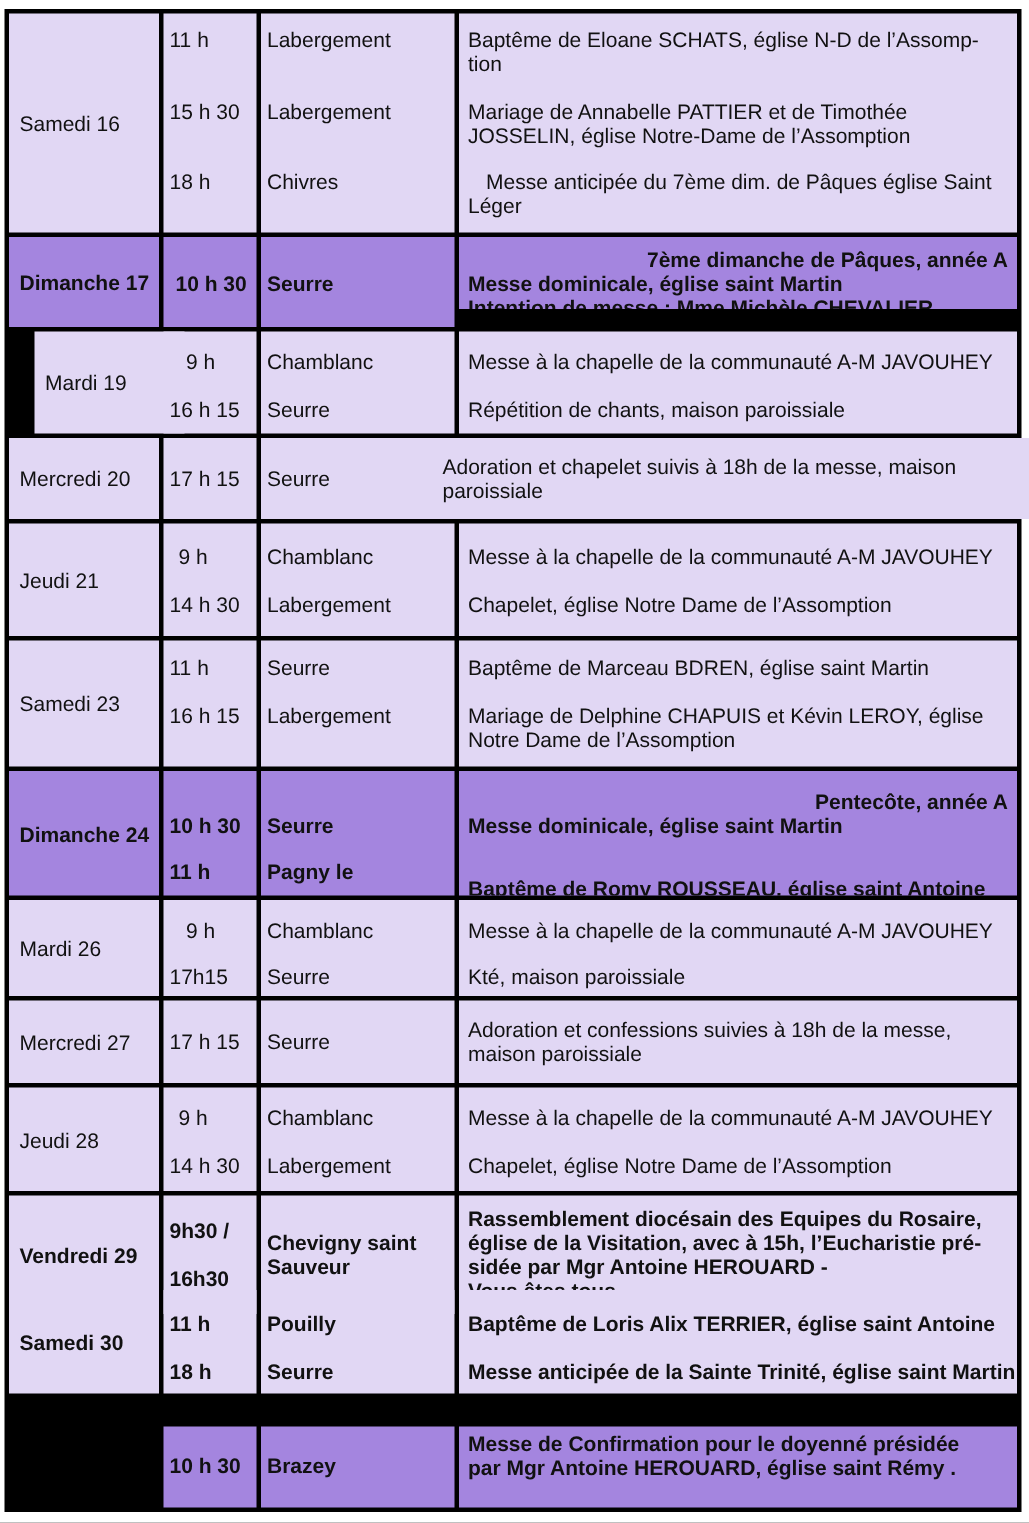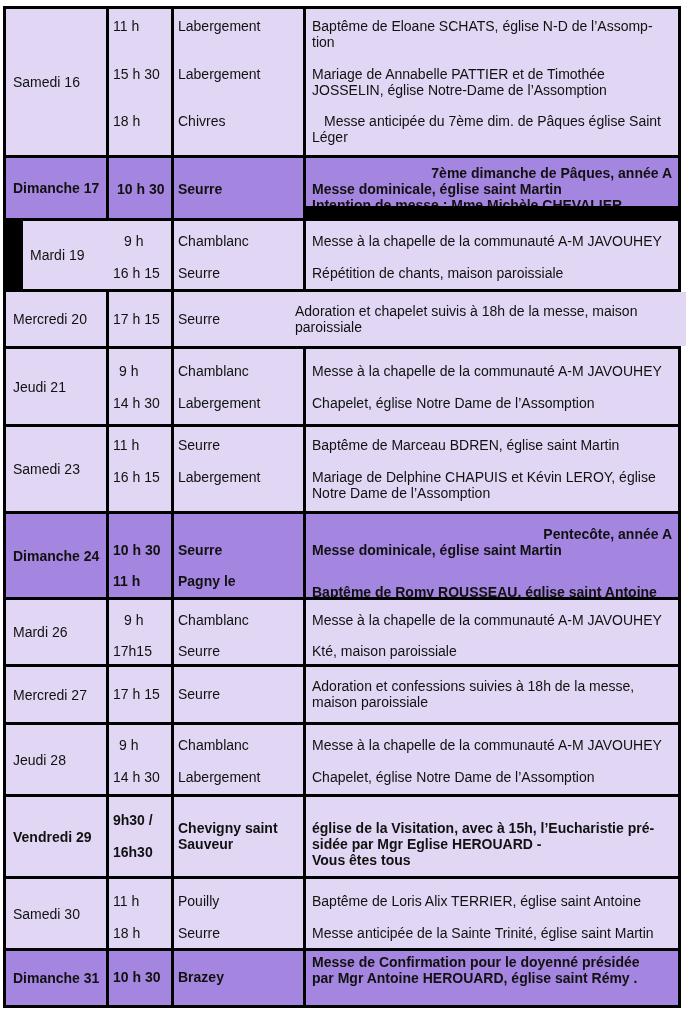--- a/index.html
+++ b/index.html
@@ -212,48 +212,46 @@
       </div>
     <div class="cell" style="left:106px;width:62px;height:79px;">
       <div class="line" style="left:4px;top:15px;">9h30 /</div>
       <div class="line" style="left:4px;top:47px;">16h30</div>
     </div>
     <div class="cell" style="left:171px;width:129px;height:79px;">
       <div class="line" style="left:4px;top:23px;">Chevigny saint</div>
       <div class="line" style="left:4px;top:39px;">Sauveur</div>
     </div>
     <div class="cell" style="left:303px;width:372px;height:79px;">
+      <div class="line" style="left:6px;top:7px;">Rassemblement diocésain des Equipes du Rosaire,</div>
       <div class="line" style="left:6px;top:23px;">église de la Visitation, avec à 15h,  l’Eucharistie pré-</div>
-      <div class="line" style="left:6px;top:39px;">sidée par Mgr Eglise HEROUARD  -</div>
+      <div class="line" style="left:6px;top:39px;">sidée par Mgr Antoine HEROUARD  -</div>
       <div class="line" style="left:6px;top:55px;">Vous êtes tous</div>
     </div>
   </div>
 
-  <div class="row light" style="top:873px;height:85px;">
+  <div class="row light" style="top:854px;height:85px;font-weight:bold;">
     <div class="cell day" style="left:3px;width:100px;height:69px;">
         <span>Samedi 30</span>
       </div>
     <div class="cell" style="left:106px;width:62px;height:69px;">
       <div class="line" style="left:4px;top:14px;">11 h</div>
       <div class="line" style="left:4px;top:46px;">18 h</div>
     </div>
     <div class="cell" style="left:171px;width:129px;height:69px;">
       <div class="line" style="left:4px;top:14px;">Pouilly</div>
       <div class="line" style="left:4px;top:46px;">Seurre</div>
     </div>
     <div class="cell" style="left:303px;width:372px;height:69px;">
       <div class="line" style="left:6px;top:14px;">Baptême de Loris Alix TERRIER, église saint Antoine</div>
       <div class="line" style="left:6px;top:46px;">Messe anticipée de la Sainte Trinité, église saint Martin</div>
     </div>
   </div>
 
   <div class="row dark bold" style="top:945px;height:54px;">
-    <div class="cell day" style="left:3px;width:100px;height:54px;">
-        <span>Dimanche 31</span>
-      </div>
     <div class="cell" style="left:106px;width:62px;height:54px;">
       <div class="line" style="left:4px;top:18px;">10 h 30</div>
     </div>
     <div class="cell" style="left:171px;width:129px;height:54px;">
       <div class="line" style="left:4px;top:18px;">Brazey</div>
     </div>
     <div class="cell" style="left:303px;width:372px;height:54px;">
       <div class="line" style="left:6px;top:3px;">Messe de Confirmation pour le doyenné présidée</div>
       <div class="line" style="left:6px;top:19px;">par Mgr  Antoine HEROUARD, église saint Rémy .</div>
     </div>

